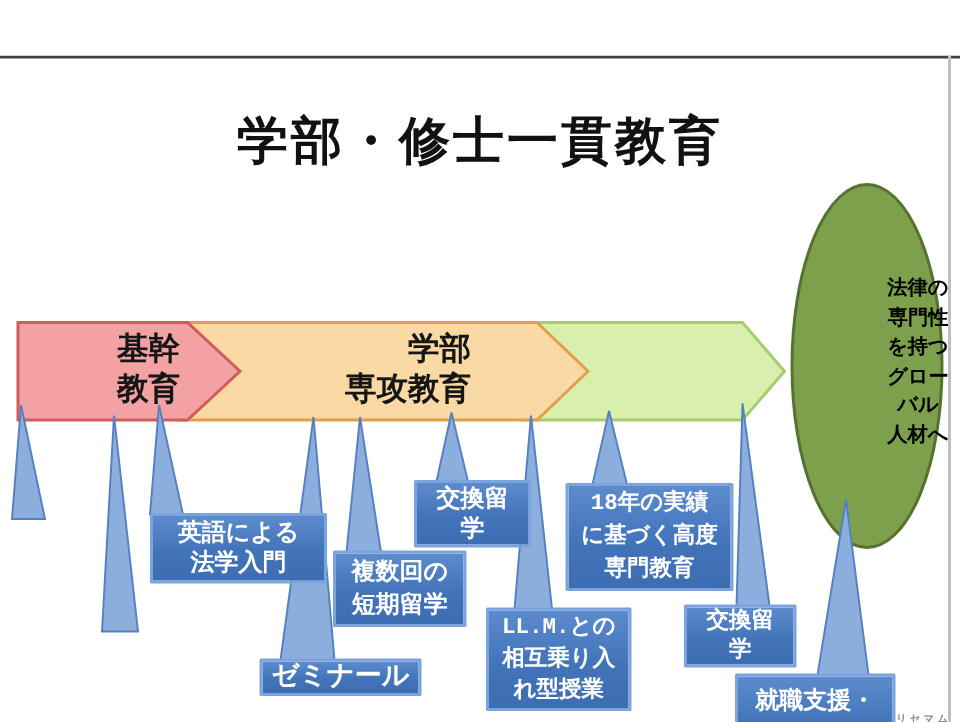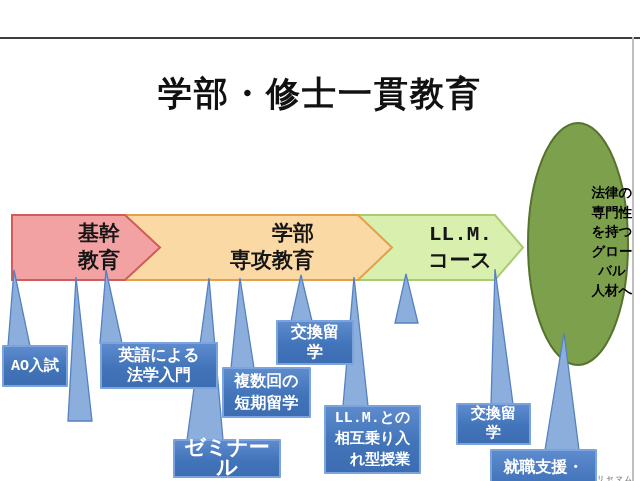--- a/index.html
+++ b/index.html
@@ -73,41 +73,41 @@
       <polygon points="406,237 395,286 418,286"></polygon>
       <polygon points="495,232 491,367 513,367"></polygon>
       <polygon points="564,296 545,413 579,413"></polygon>
     </g>
   </svg>
 
   <div class="band-label" style="left:25px;top:184px;width:95px;">基幹
 教育</div>
   <div class="band-label" style="left:178px;top:184px;width:136px;">学部
 専攻教育</div>
-  <div class="band-label" style="left:382px;top:184px;width:110px;">LL.M.
-コース</div>
 
   <div class="goal-label">法律の
 専門性
 を持つ
 グロー
 バル
 人材へ</div>
 
-  <div class="callout" style="left:2px;top:308px;width:66px;height:42px;font-size:15px;line-height:19px;">AO入試</div>
   <div class="callout" style="left:100px;top:305px;width:118px;height:47px;font-size:16px;line-height:20px;">英語による
 法学入門</div>
-  <div class="callout" style="left:173px;top:402px;width:108px;height:39px;font-size:21px;line-height:20px;">ゼミナール</div>
+  <div class="callout" style="left:173px;top:402px;width:108px;height:25px;font-size:18px;line-height:20px;">ゼミナール</div>
   <div class="callout" style="left:222px;top:330px;width:89px;height:51px;font-size:16px;line-height:22px;">複数回の
 短期留学</div>
   <div class="callout" style="left:276px;top:283px;width:78px;height:45px;font-size:16px;line-height:20px;">交換留
 学</div>
-  <div class="callout" style="left:324px;top:368px;width:97px;height:69px;font-size:15px;line-height:21px;text-align:right;">LL.M.との
+  <div class="callout" style="left:324px;top:368px;width:97px;height:69px;font-size:15px;line-height:21px;">LL.M.との
 相互乗り入
 れ型授業</div>
+  <div class="callout" style="left:377px;top:285px;width:112px;height:72px;font-size:15px;line-height:22px;">18年の実績
+に基づく高度
+専門教育</div>
   <div class="callout" style="left:456px;top:366px;width:75px;height:42px;font-size:15px;line-height:19px;">交換留
 学</div>
   <div class="callout" style="left:490px;top:412px;width:107px;height:61px;font-size:16px;line-height:24px;">就職支援・
 ネットワーク</div>
 
   <div class="logo">
     <span class="kana">リセマム</span><span class="word">ReseM</span><span class="word logo-o"><span>o</span><span class="dot"></span></span>
   </div>
 
   <div class="rightline"></div>

